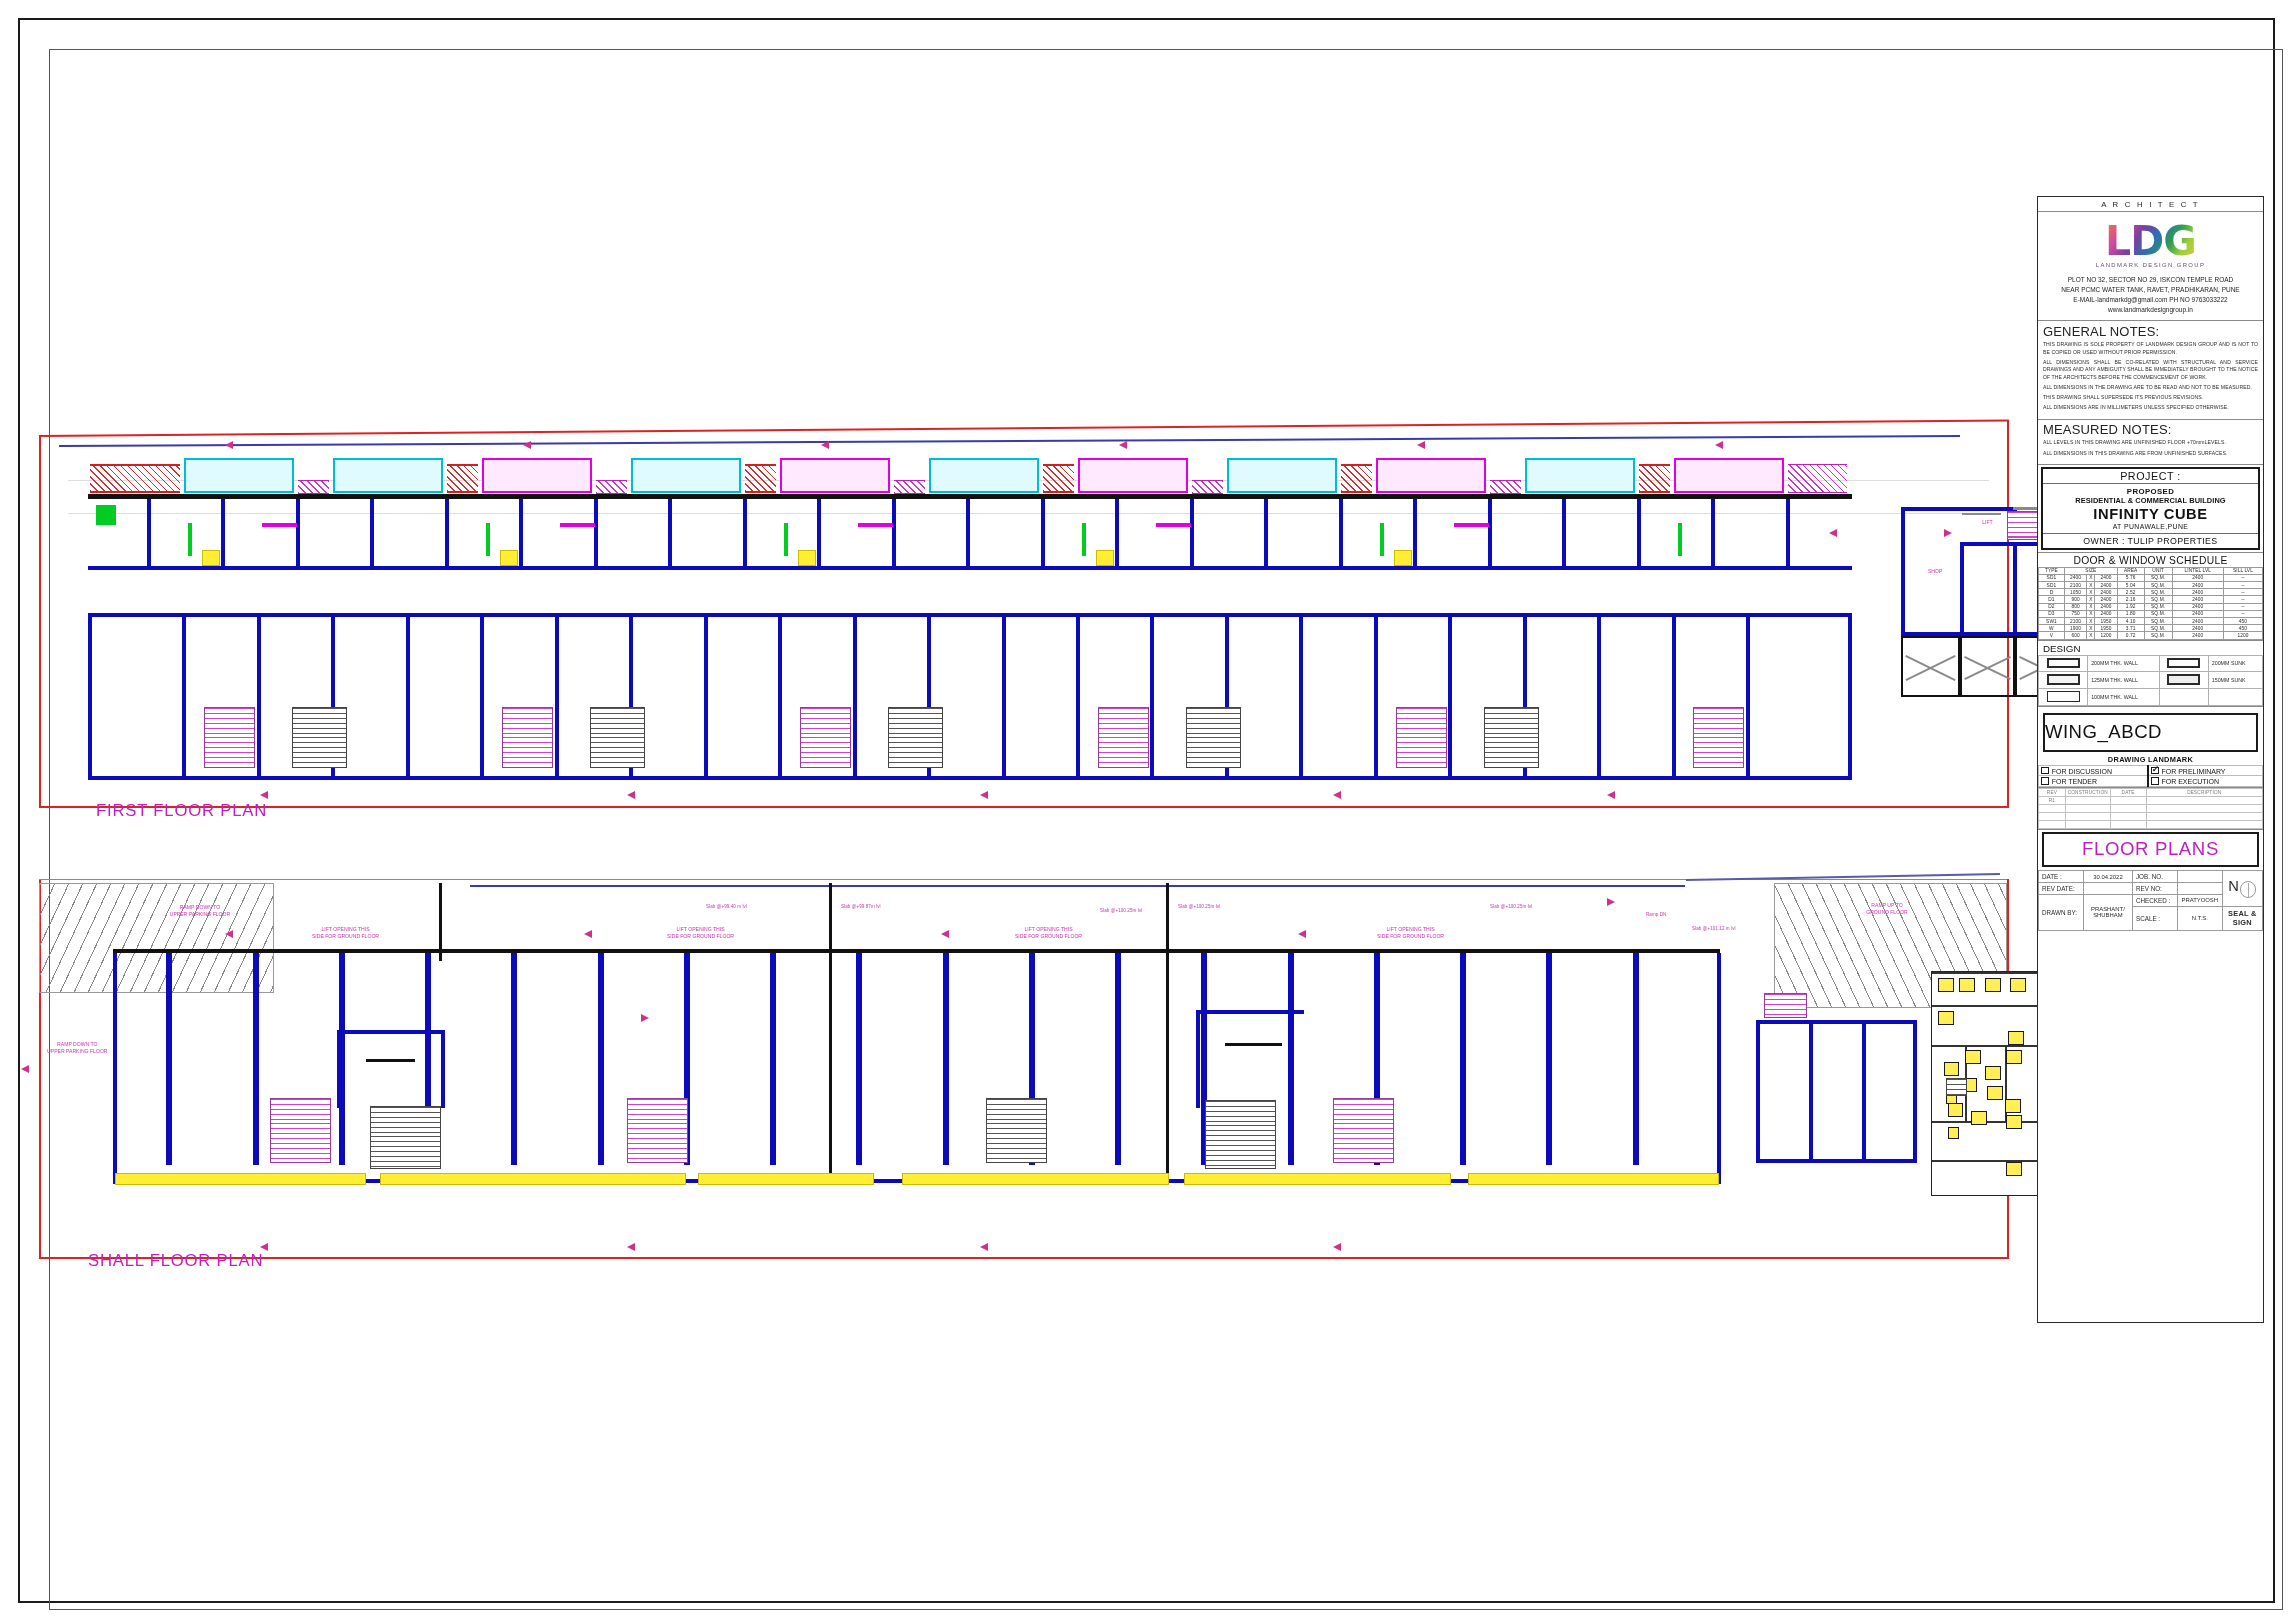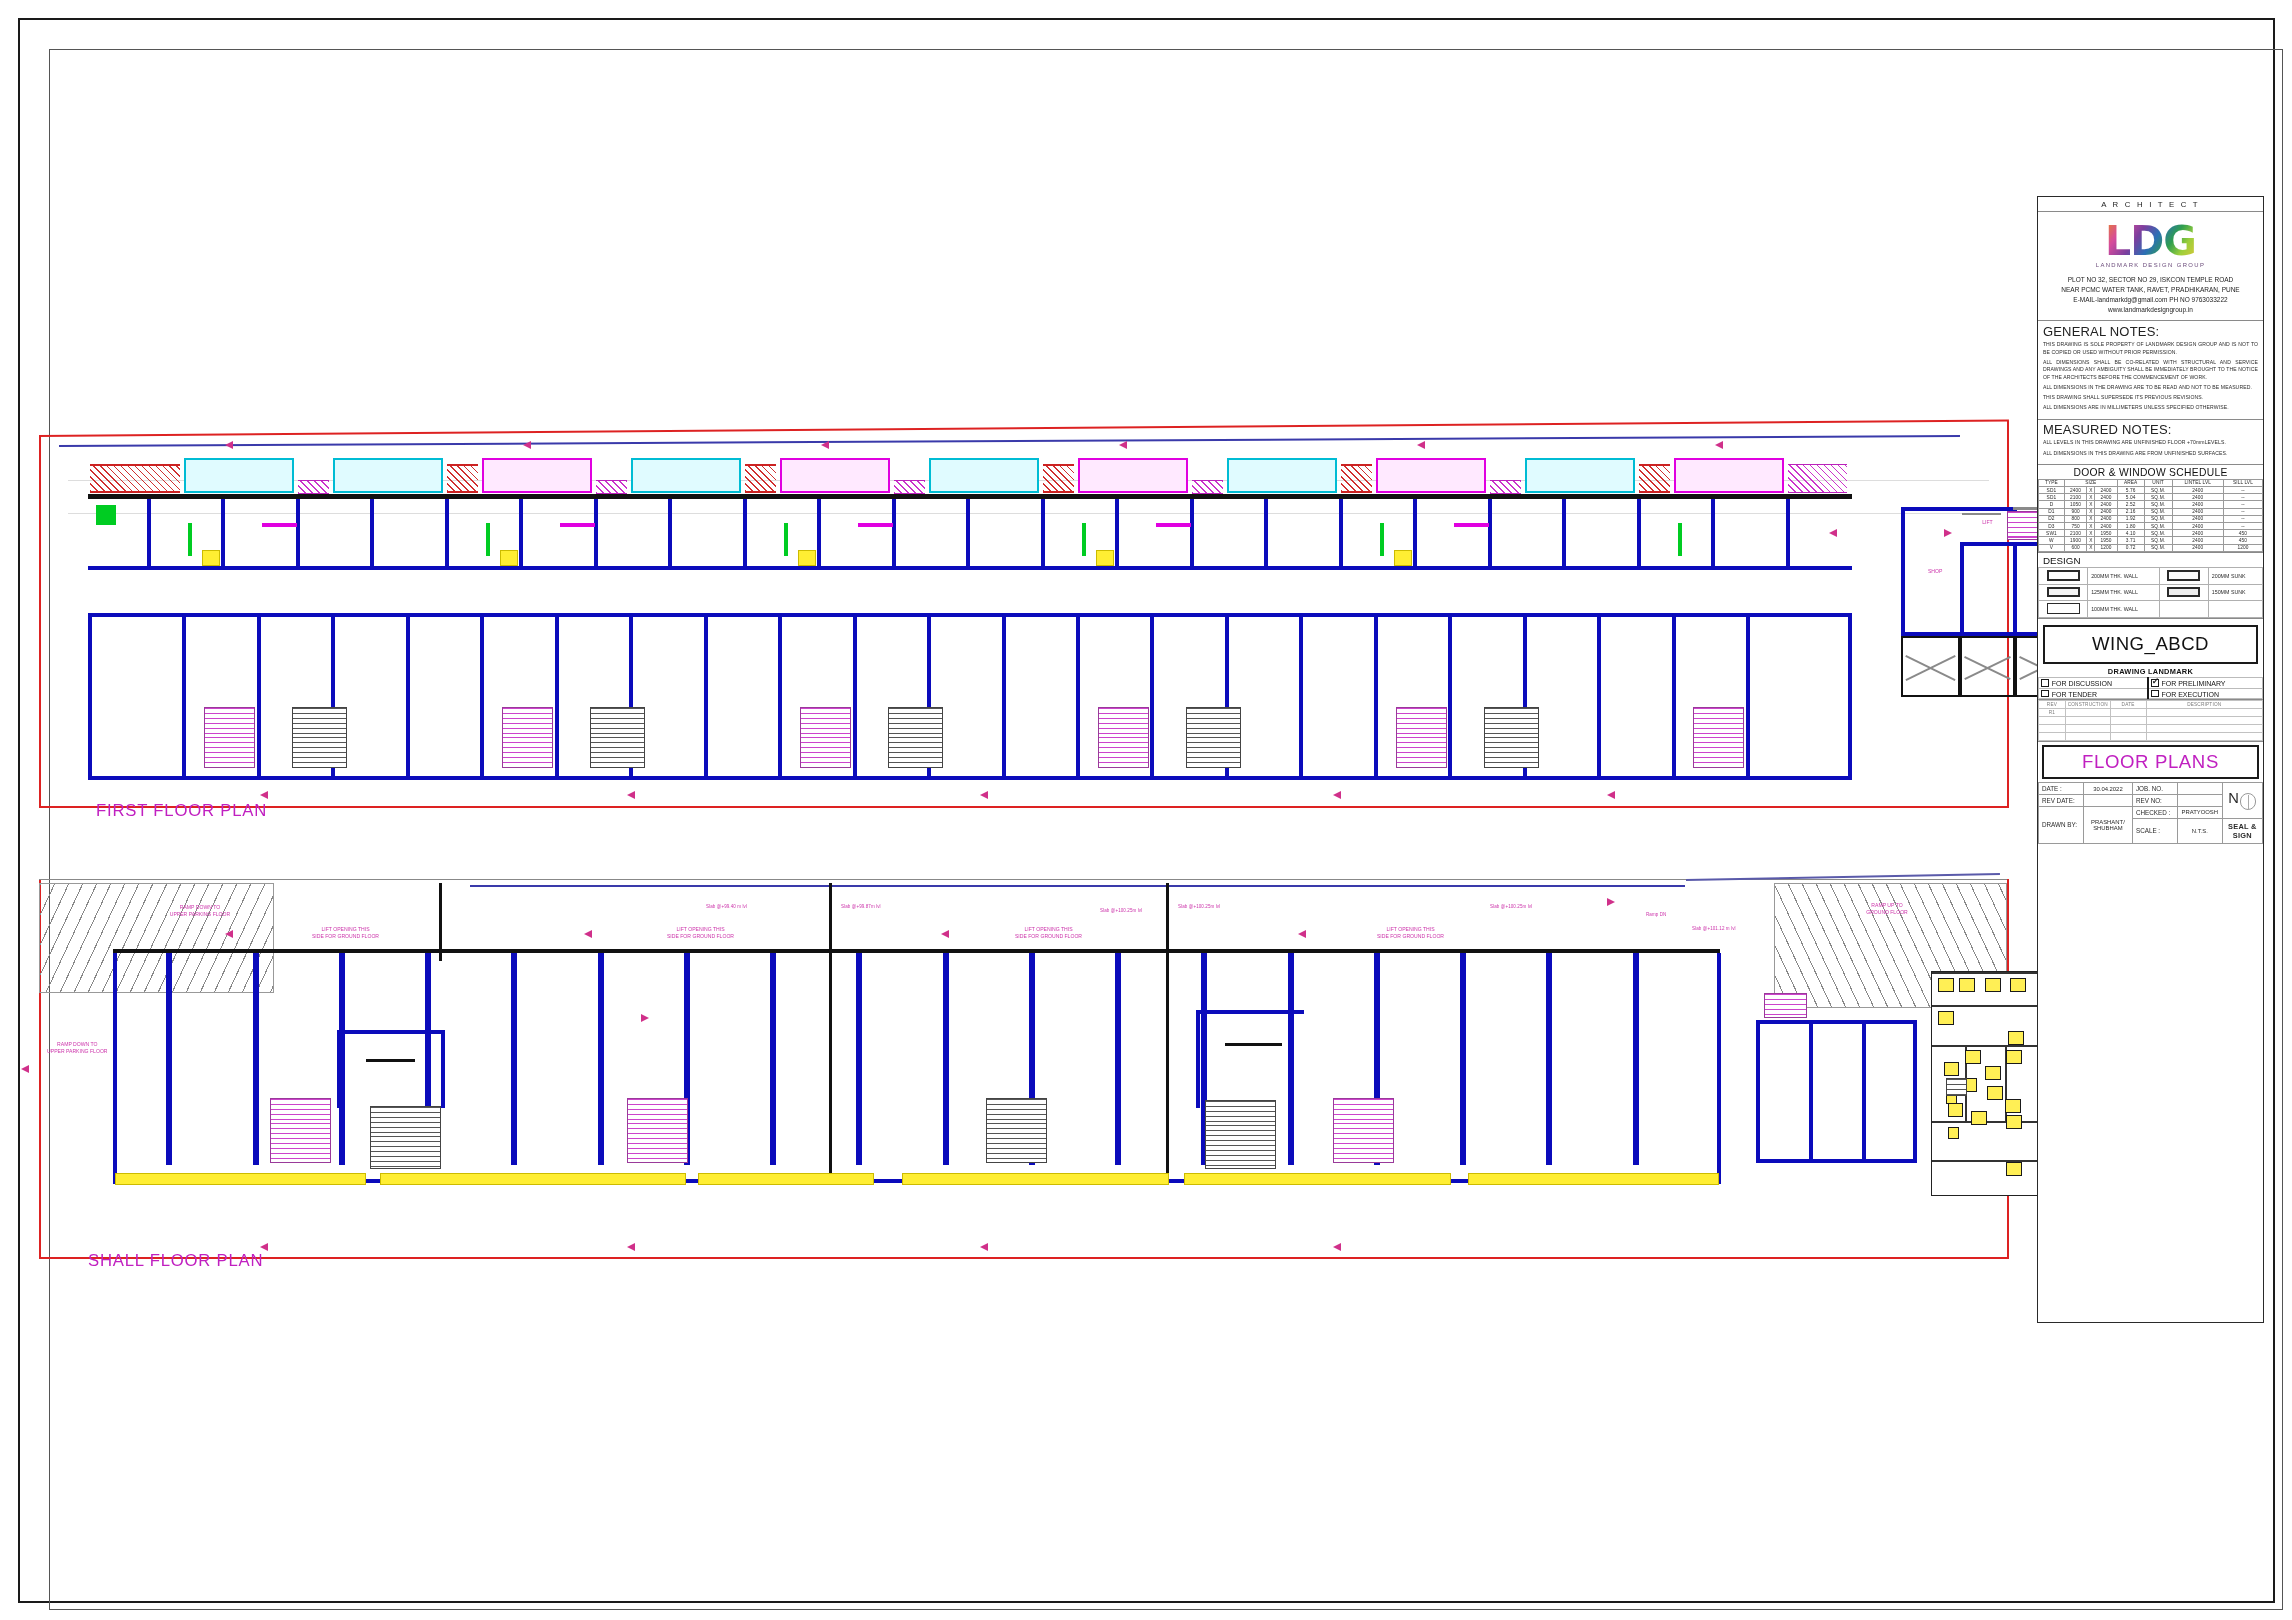--- a/index.html
+++ b/index.html
@@ -86,21 +86,21 @@
     display:inline-block; width:33px; height:10.8px; background:#fff;
   }
   .sw.thk200 { border:2.5px solid #2a2a2a; }
   .sw.thk125 { border:2px solid #2a2a2a; background:#f4f4f4; }
   .sw.thk100 { border:1.4px solid #2a2a2a; }
   .sw.sunk200 { border:2.5px solid #2a2a2a; background:#fcfcfc; }
   .sw.sunk150 { border:2px solid #2a2a2a; background:#eeeeee; }
 
   
   #wing-box {
-    border:2px solid #1a1a1a; margin:5.9px 4.9px 2px; text-align:center;
+    border:2px solid #1a1a1a; margin:5.9px 4.9px 2px; 
     padding:5.9px 0 6.9px; font-size:18.6px; letter-spacing:0.5px;
   }
 
   
   #dr-title { text-align:center; font-size:7.4px; font-weight:700; padding:1px 0; letter-spacing:0.3px; }
   table.released { width:100%; border-collapse:collapse; font-size:7px; }
   table.released td { border:1px solid #bbb; padding:1px 2px; white-space:nowrap; }
   table.released td.midline { border-left:2px solid #1a1a1a; }
   .chk {
     display:inline-block; width:7.8px; height:7.8px; border:1.6px solid #1a1a1a;
@@ -554,20 +554,32 @@
   </div>
 
   <div class="tb-sec">
     <div class="notes-title">MEASURED NOTES:</div>
     <div class="notes-body">
       <p class="note-p">ALL LEVELS IN THIS DRAWING ARE UNFINISHED FLOOR +70mmLEVELS.</p>
       <p class="note-p">ALL DIMENSIONS IN THIS DRAWING ARE FROM UNFINISHED SURFACES.</p>
     </div>
   </div>
 
+  <div class="tb-sec">
+    <div id="project-box">
+      <div class="pb-row" id="pb-label">PROJECT :</div>
+      <div class="pb-row" id="pb-body">
+        <div class="pb-l1">PROPOSED</div>
+        <div class="pb-l2">RESIDENTIAL &amp; COMMERCIAL BUILDING</div>
+        <div class="pb-l3">INFINITY CUBE</div>
+        <div class="pb-l4">AT PUNAWALE,PUNE</div>
+      </div>
+      <div class="pb-row" id="pb-owner">OWNER :  TULIP PROPERTIES</div>
+    </div>
+  </div>
 
   <div class="tb-sec">
     <div id="sched-title">DOOR &amp; WINDOW SCHEDULE</div>
     <table class="sched">
       <thead>
           <tr>
         <th>TYPE</th>
         <th colspan="3">SIZE</th>
         <th>AREA</th>
         <th>UNIT</th>

